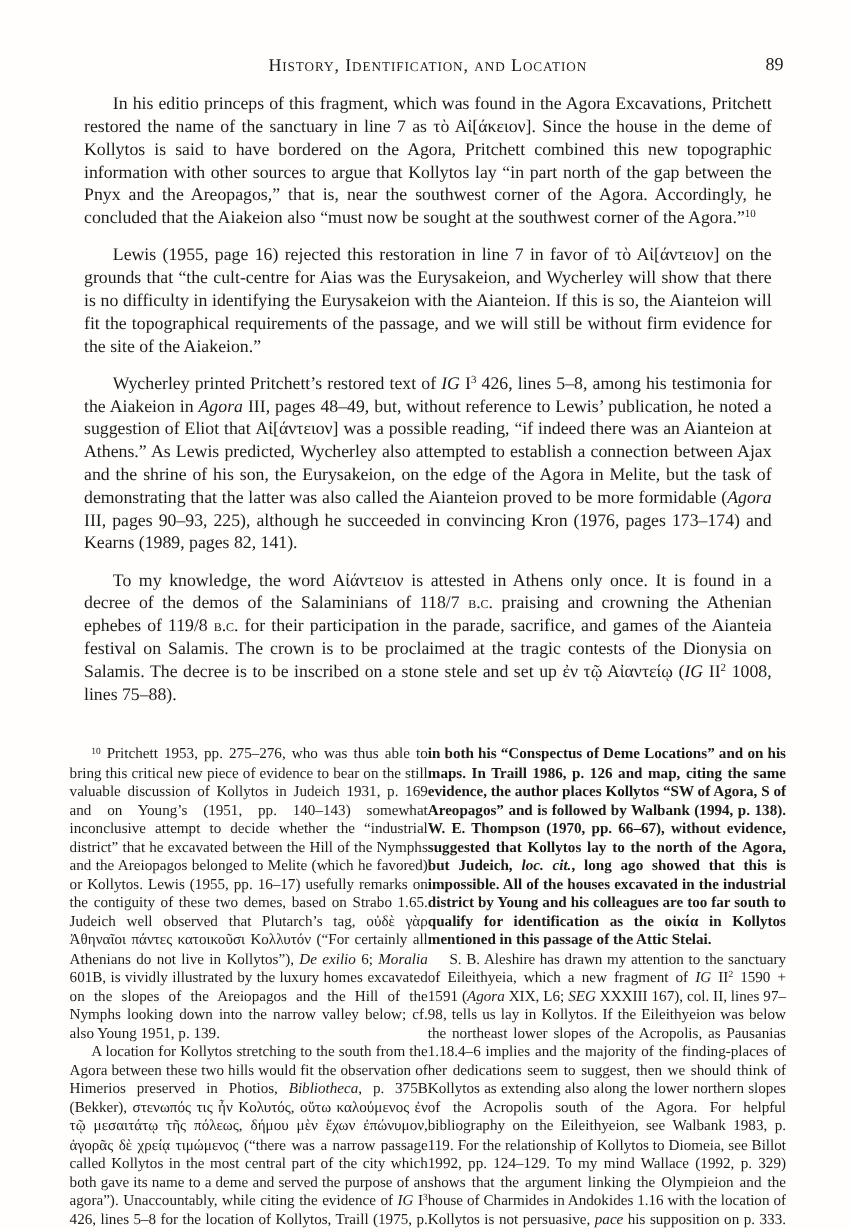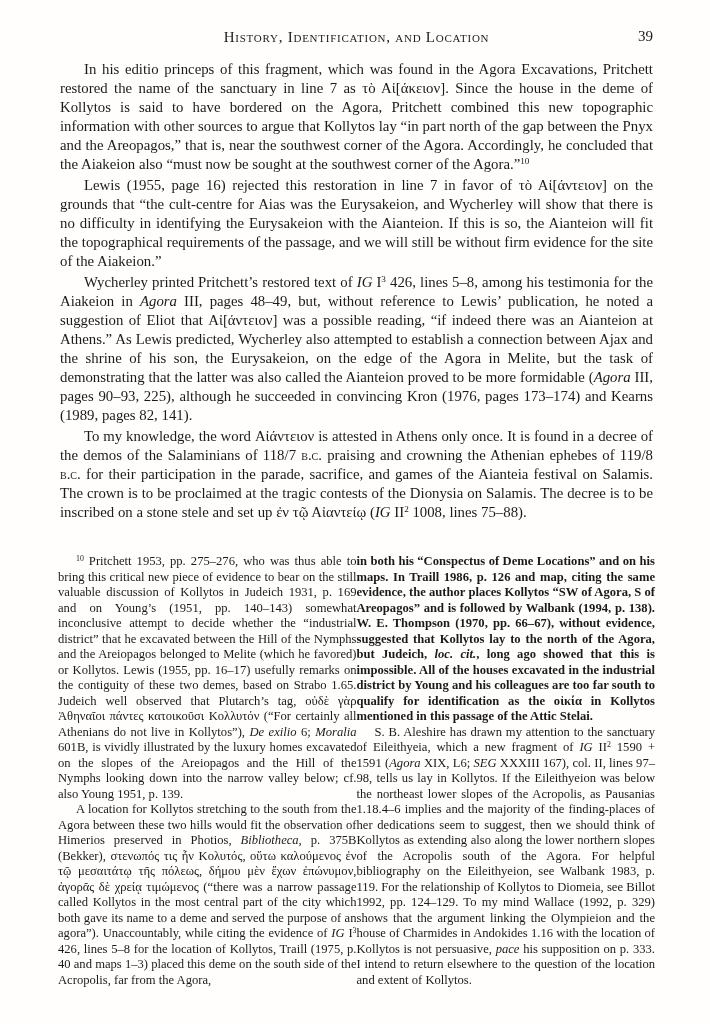--- a/index.html
+++ b/index.html
@@ -3,21 +3,21 @@
 <meta charset="utf-8">
 <style>
   html, body { margin: 0; padding: 0; background: #ffffff; }
   .page {
     width: 710px;
     height: 1024px;
     box-sizing: border-box;
     background: #fffefd;
     color: #1b1a18;
     font-family: "Liberation Serif", "DejaVu Serif", serif;
-    padding: 28px 55px 0 58px;
+    padding: 46px 55px 0 58px;
     position: relative;
     overflow: hidden;
   }
   .running-head {
     position: relative;
     text-align: center;
     height: 20px;
     margin-bottom: 12px;
   }
   .running-head .title {
@@ -26,21 +26,21 @@
     font-size: 15px;
     display: inline-block;
   }
   .running-head .pagenum {
     position: absolute;
     right: 2px;
     top: 0;
     font-size: 15px;
   }
   .body-text p {
-    margin: 2px;
+    margin: 12px;
     font-size: 14.8px;
     line-height: 19px;
     text-align: justify;
     hyphens: auto;
   }
   .body-text p.indent { text-indent: 24px; }
   .footnotes {
     display: flex;
     margin-top: 32px;
   }
@@ -64,21 +64,21 @@
   .sc { font-variant: small-caps; }
   i { font-style: italic; }
 </style>
 </head>
 <body>
 
 <div class="page">
 
   <header class="running-head">
     <span class="title">History, Identification, and Location</span>
-    <span class="pagenum">39</span>
+    <span class="pagenum">89</span>
   </header>
 
   <main class="body-text">
       <p class="indent"><span>In his editio princeps of this fragment, which was found in the Agora Excavations, Pritchett restored the name of the sanctuary in line 7 as τὸ Αἰ[άκειον].  Since the house in the deme of Kollytos is said to have bordered on the Agora, Pritchett combined this new topographic information with other sources to argue that Kollytos lay “in part north of the gap between the Pnyx and the Areopagos,” that is, near the southwest corner of the Agora.  Accordingly, he concluded that the Aiakeion also “must now be sought at the southwest corner of the Agora.”</span><sup class="sup">10</sup></p>
       <p class="indent"><span>Lewis (1955, page 16) rejected this restoration in line 7 in favor of τὸ Αἰ[άντειον] on the grounds that “the cult-centre for Aias was the Eurysakeion, and Wycherley will show that there is no difficulty in identifying the Eurysakeion with the Aianteion.  If this is so, the Aianteion will fit the topographical requirements of the passage, and we will still be without firm evidence for the site of the Aiakeion.”</span></p>
       <p class="indent"><span>Wycherley printed Pritchett’s restored text of </span><i>IG</i><span> I</span><sup class="sup">3</sup><span> 426, lines 5–8, among his testimonia for the Aiakeion in </span><i>Agora</i><span> III, pages 48–49, but, without reference to Lewis’ publication, he noted a suggestion of Eliot that Αἰ[άντειον] was a possible reading, “if indeed there was an Aianteion at Athens.”  As Lewis predicted, Wycherley also attempted to establish a connection between Ajax and the shrine of his son, the Eurysakeion, on the edge of the Agora in Melite, but the task of demonstrating that the latter was also called the Aianteion proved to be more formidable (</span><i>Agora</i><span> III, pages 90–93, 225), although he succeeded in convincing Kron (1976, pages 173–174) and Kearns (1989, pages 82, 141).</span></p>
       <p class="indent"><span>To my knowledge, the word Αἰάντειον is attested in Athens only once.  It is found in a decree of the demos of the Salaminians of 118/7 </span><span class="sc">b.c.</span><span> praising and crowning the Athenian ephebes of 119/8 </span><span class="sc">b.c.</span><span> for their participation in the parade, sacrifice, and games of the Aianteia festival on Salamis.  The crown is to be proclaimed at the tragic contests of the Dionysia on Salamis.  The decree is to be inscribed on a stone stele and set up ἐν τῷ Αἰαντείῳ (</span><i>IG</i><span> II</span><sup class="sup">2</sup><span> 1008, lines 75–88).</span></p>
     </main>
 
   <section class="footnotes">

